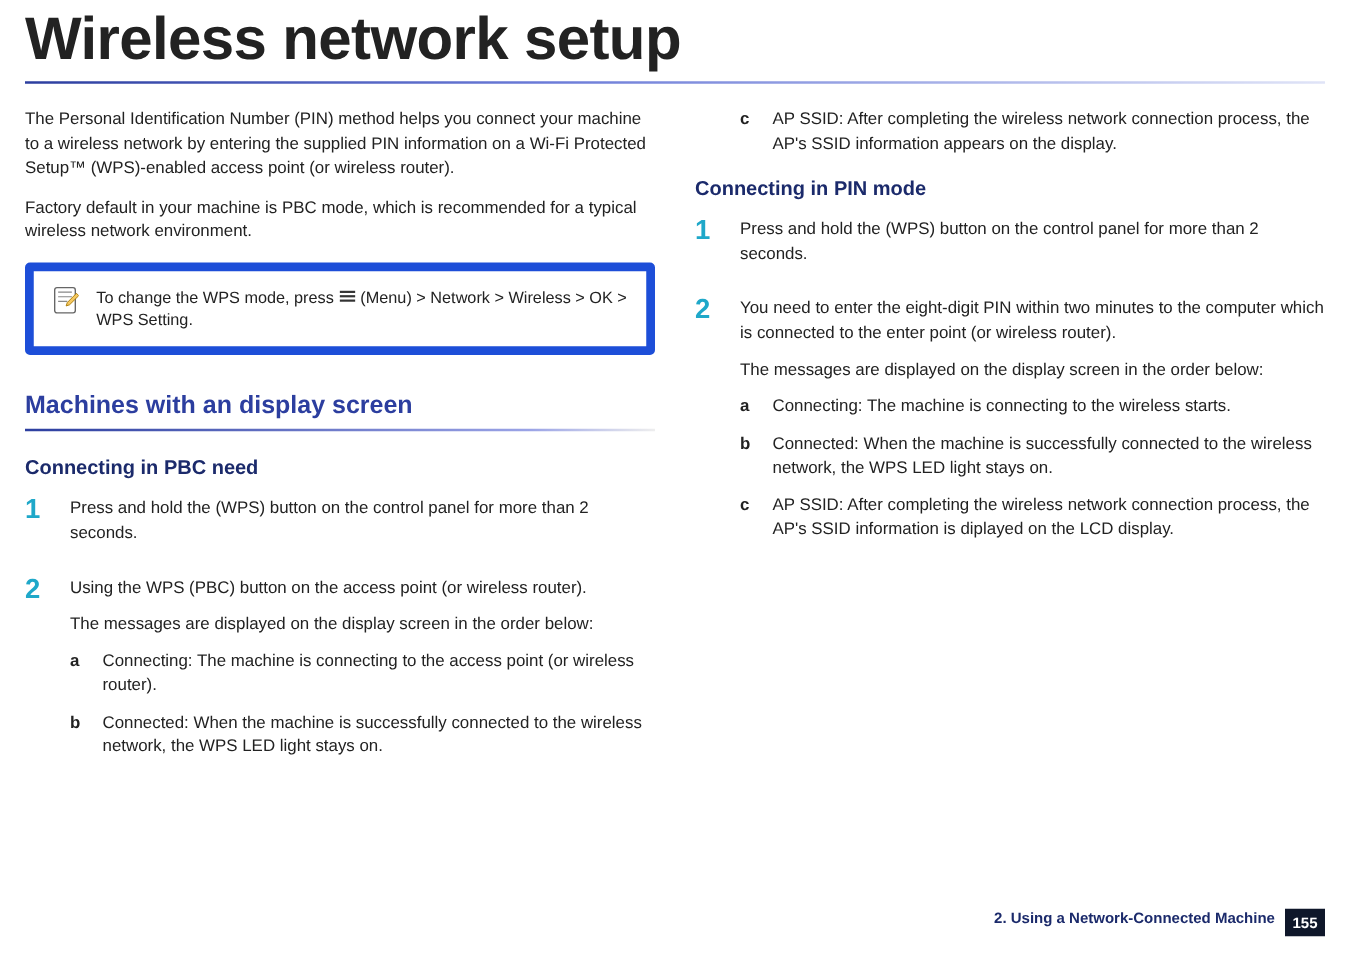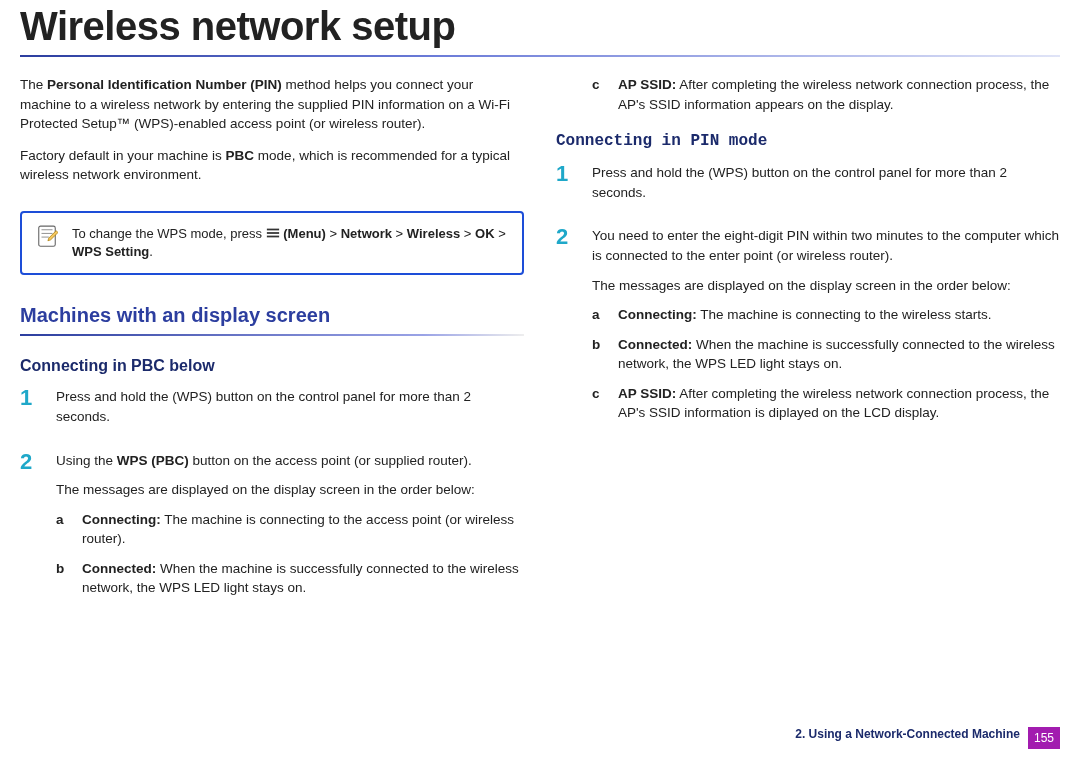--- a/index.html
+++ b/index.html
@@ -16,21 +16,21 @@
     color: #222;
     width: 1080px;
     height: 763px;
     overflow: hidden;
     position: relative;
   }
   .page {
     padding: 0 20px 0 20px;
   }
   h1.page-title {
-    font-size: 40px;
+    font-size: 48px;
     font-weight: 700;
     margin: 4px 0 6px 0;
     letter-spacing: -0.5px;
   }
   .header-rule {
     height: 2px;
     background: linear-gradient(to right, #2c3e9f 0%, #6b7bd8 40%, #e0e4f7 100%);
     margin: 0 0 18px 0;
   }
   .columns {
@@ -38,27 +38,27 @@
     gap: 32px;
   }
   .col {
     flex: 1;
     font-size: 13.5px;
     line-height: 1.45;
     color: #222;
   }
   p { margin: 0 0 12px 0; }
   .note-box {
-    border: 2px solid #1d4ed8;
+    border: 7px solid #1d4ed8;
     border-radius: 4px;
     padding: 12px 14px 12px 50px;
     position: relative;
     font-size: 13px;
     line-height: 1.4;
-    margin: 26px 0 26px 0;
+    margin: 15px 0 26px 0;
     color: #222;
   }
   .note-icon {
     position: absolute;
     left: 14px;
     top: 12px;
     width: 22px;
     height: 26px;
   }
   .note-icon svg { width: 100%; height: 100%; }
@@ -105,37 +105,37 @@
     font-weight: 700;
   }
   .sub-text { flex: 1; }
   .tiny-icon {
     display: inline-block;
     width: 14px;
     height: 14px;
     vertical-align: -2px;
   }
   .tiny-icon svg { width: 100%; height: 100%; }
-  .strong { font-weight: 700; }
+  .strong { font-weight: 400; }
   .footer {
     position: absolute;
     bottom: 14px;
     right: 20px;
     font-size: 12px;
     display: flex;
     gap: 8px;
   }
   .footer-chapter {
     color: var(--navy);
     font-weight: 700;
   }
   .page-num-box {
-    background: #a21caf;
+    background: #0f172a;
     color: #fff;
-    font-weight: 400;
+    font-weight: 700;
     padding: 4px 6px;
     font-size: 12px;
   }
 </style>
 </head>
 <body>
 
 <div class="page">
 
   <h1 class="page-title">Wireless network setup</h1>
@@ -167,36 +167,36 @@
               <rect x="1" y="3" width="14" height="2" fill="#333"></rect>
               <rect x="1" y="7" width="14" height="2" fill="#333"></rect>
               <rect x="1" y="11" width="14" height="2" fill="#333"></rect>
             </svg>
         </span><span class="strong"> (Menu)</span><span> &gt; </span><span class="strong">Network</span><span> &gt; </span><span class="strong">Wireless</span><span> &gt; </span><span class="strong">OK</span><span> &gt; </span><span class="strong">WPS Setting</span><span>.</span>
       </div>
 
       <div class="main-section">Machines with an display screen</div>
       <div class="section-rule"></div>
 
-      <div class="sub-heading">Connecting in PBC below</div>
+      <div class="sub-heading">Connecting in PBC need</div>
 
       <div class="steps">
 
         <div class="step">
           <div class="step-num">1</div>
           <div class="step-body">
             <p>Press and hold the        (WPS) button on the control panel for more than 2 seconds.</p>
           </div>
         </div>
 
         <div class="step">
           <div class="step-num">2</div>
           <div class="step-body">
             <p>
-              <span>Using the </span><span class="strong">WPS (PBC)</span><span> button on the access point (or supplied router).</span>
+              <span>Using the </span><span class="strong">WPS (PBC)</span><span> button on the access point (or wireless router).</span>
             </p>
             <p>The messages are displayed on the display screen in the order below:</p>
 
             <div class="sub-abc">
               <div class="sub-key">a</div>
               <div class="sub-text"><span class="strong">Connecting:</span><span> The machine is connecting to the access point (or wireless router).</span></div>
             </div>
             <div class="sub-abc">
               <div class="sub-key">b</div>
               <div class="sub-text"><span class="strong">Connected:</span><span> When the machine is successfully connected to the wireless network, the WPS LED light stays on.</span></div>
@@ -209,21 +209,21 @@
 
     <div class="col">
 
       <div style="margin-left:36px;">
         <div class="sub-abc">
           <div class="sub-key">c</div>
           <div class="sub-text"><span class="strong">AP SSID:</span><span> After completing the wireless network connection process, the AP's SSID information appears on the display.</span></div>
         </div>
       </div>
 
-      <div class="sub-heading" style="margin-top:16px;font-family:Liberation Mono, monospace;">Connecting in PIN mode</div>
+      <div class="sub-heading" style="margin-top:16px;">Connecting in PIN mode</div>
 
       <div class="steps">
 
         <div class="step">
           <div class="step-num">1</div>
           <div class="step-body">
             <p>Press and hold the        (WPS) button on the control panel for more than 2 seconds.</p>
           </div>
         </div>
 

